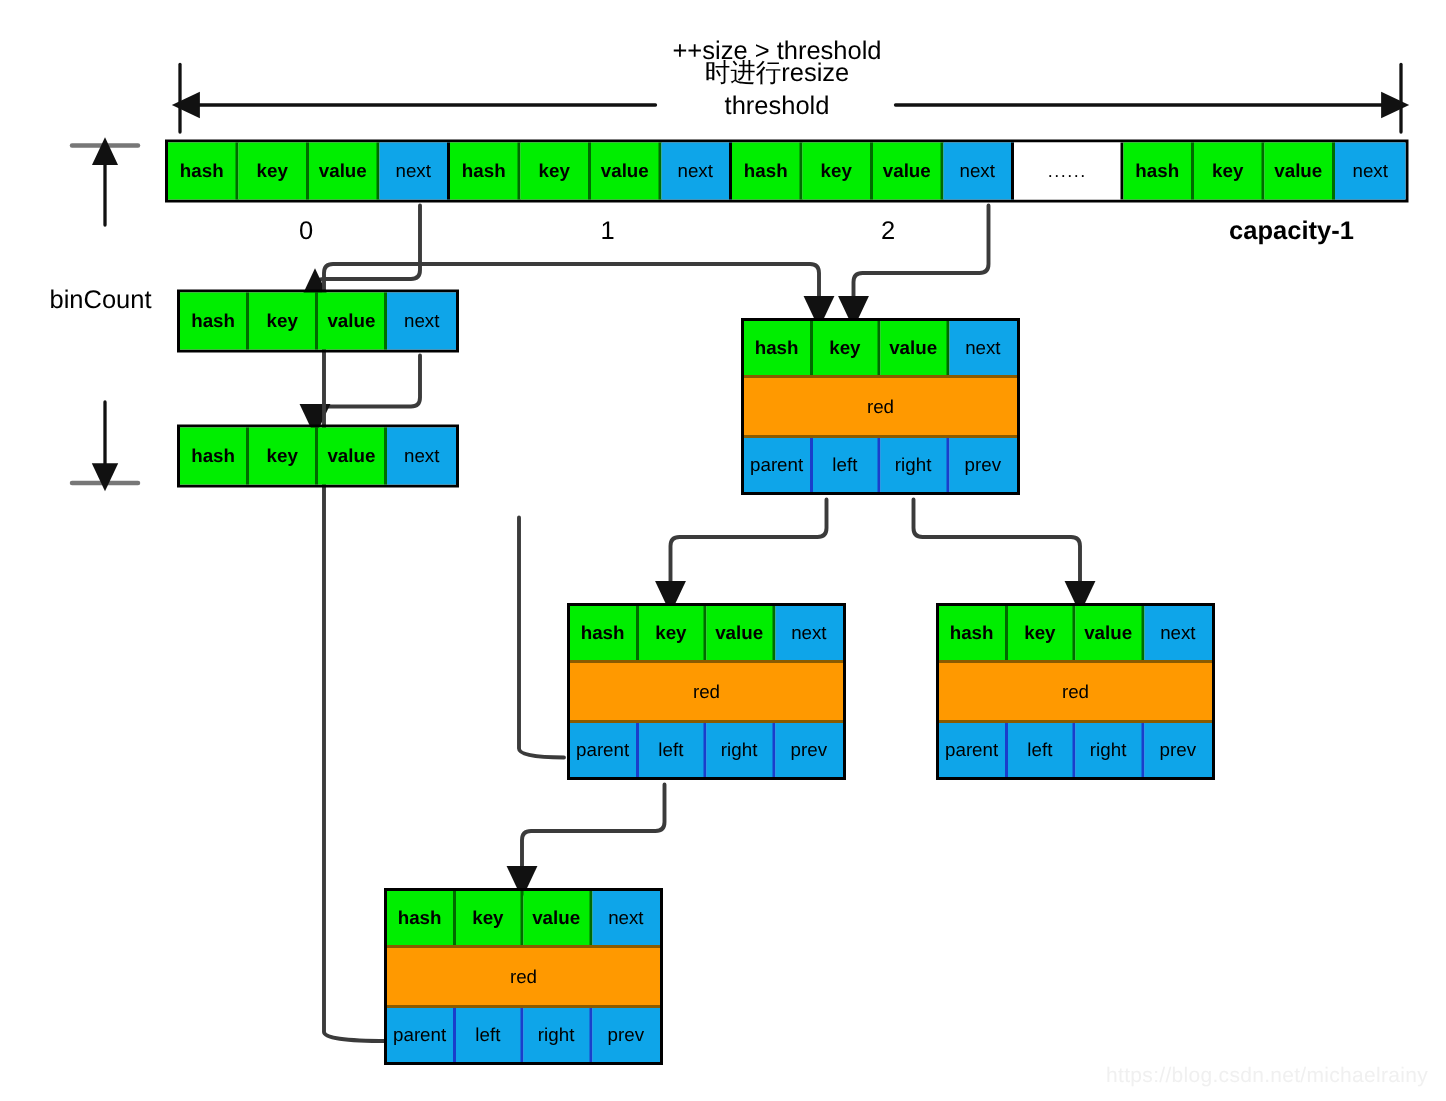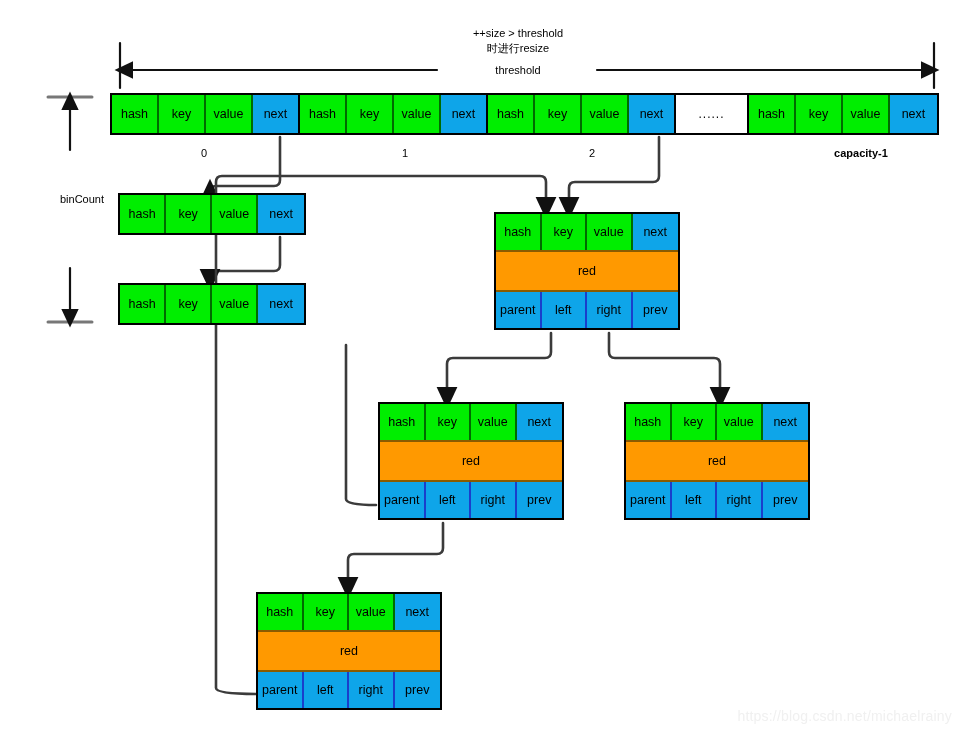--- a/index.html
+++ b/index.html
@@ -16,21 +16,21 @@
 
   
   .node{position:absolute;border:2px solid #000;box-sizing:border-box;display:flex;}
   .cell{
     box-sizing:border-box;
     display:flex;align-items:center;justify-content:center;
     font-size:12.5px;line-height:1;
     border-right:2px solid rgba(0,0,0,.55);
   }
   .cell:last-child{border-right:none;}
-  .green{background:#00EE00;}
+  .green{background:#00EE00;font-weight:bold;}
   .blue{background:#0ea5e9;border-right-color:#1a3ecb;}
   .white{background:#ffffff;border-right-color:#000;}
   .orange{background:#FF9900;}
 
   
   .strip{position:absolute;left:110px;top:93px;height:42px;border:2px solid #000;box-sizing:border-box;display:flex;}
   .strip .cell{height:100%;}
   .grp-sep{border-right:2px solid #000 !important;}
 
   
@@ -42,21 +42,21 @@
   .trow{display:flex;box-sizing:border-box;}
   .trow.r1{height:38px;}
   .trow.r2{height:38px;}
   .trow.r3{height:38px;}
   .trow .cell{width:25%;height:100%;font-size:12.5px;}
   .trow.r2 .cell{width:100%;border-right:none;}
   .trow.r1{border-bottom:2px solid #8a5b00;}
   .trow.r3{border-top:2px solid #8a5b00;align-items:flex-end;}
 
   
-  .lbl{position:absolute;font-size:11px;line-height:15px;text-align:center;white-space:pre;}
+  .lbl{position:absolute;font-size:17px;line-height:15px;text-align:center;white-space:pre;}
   .lbl.ctr{transform:translateX(-50%);}
   .watermark{
     position:absolute;right:12px;bottom:10px;
     font-size:14px;color:#f0f0f0;letter-spacing:.2px;
   }
 </style>
 </head>
 <body>
 
 <div id="stage">
@@ -95,21 +95,21 @@
 
       <path d="M376,505 Q346,505 346,499 L346,345"></path>
 
     </g>
   </svg>
 
   <div class="lbl ctr" style="left:518px;top:26px;">++size &gt; threshold
 时进行resize</div>
   <div class="lbl ctr" style="left:518px;top:63px;">threshold</div>
 
-  <div class="lbl ctr" style="left:82px;top:192px;">binCount</div>
+  <div class="lbl ctr" style="left:67px;top:192px;">binCount</div>
 
   <div class="strip">
 
     <div class="cell green" style="width:47px">hash</div>
     <div class="cell green" style="width:47px">key</div>
     <div class="cell green" style="width:47px">value</div>
     <div class="cell blue grp-sep" style="width:47px">next</div>
 
     <div class="cell green" style="width:47px">hash</div>
     <div class="cell green" style="width:47px">key</div>

